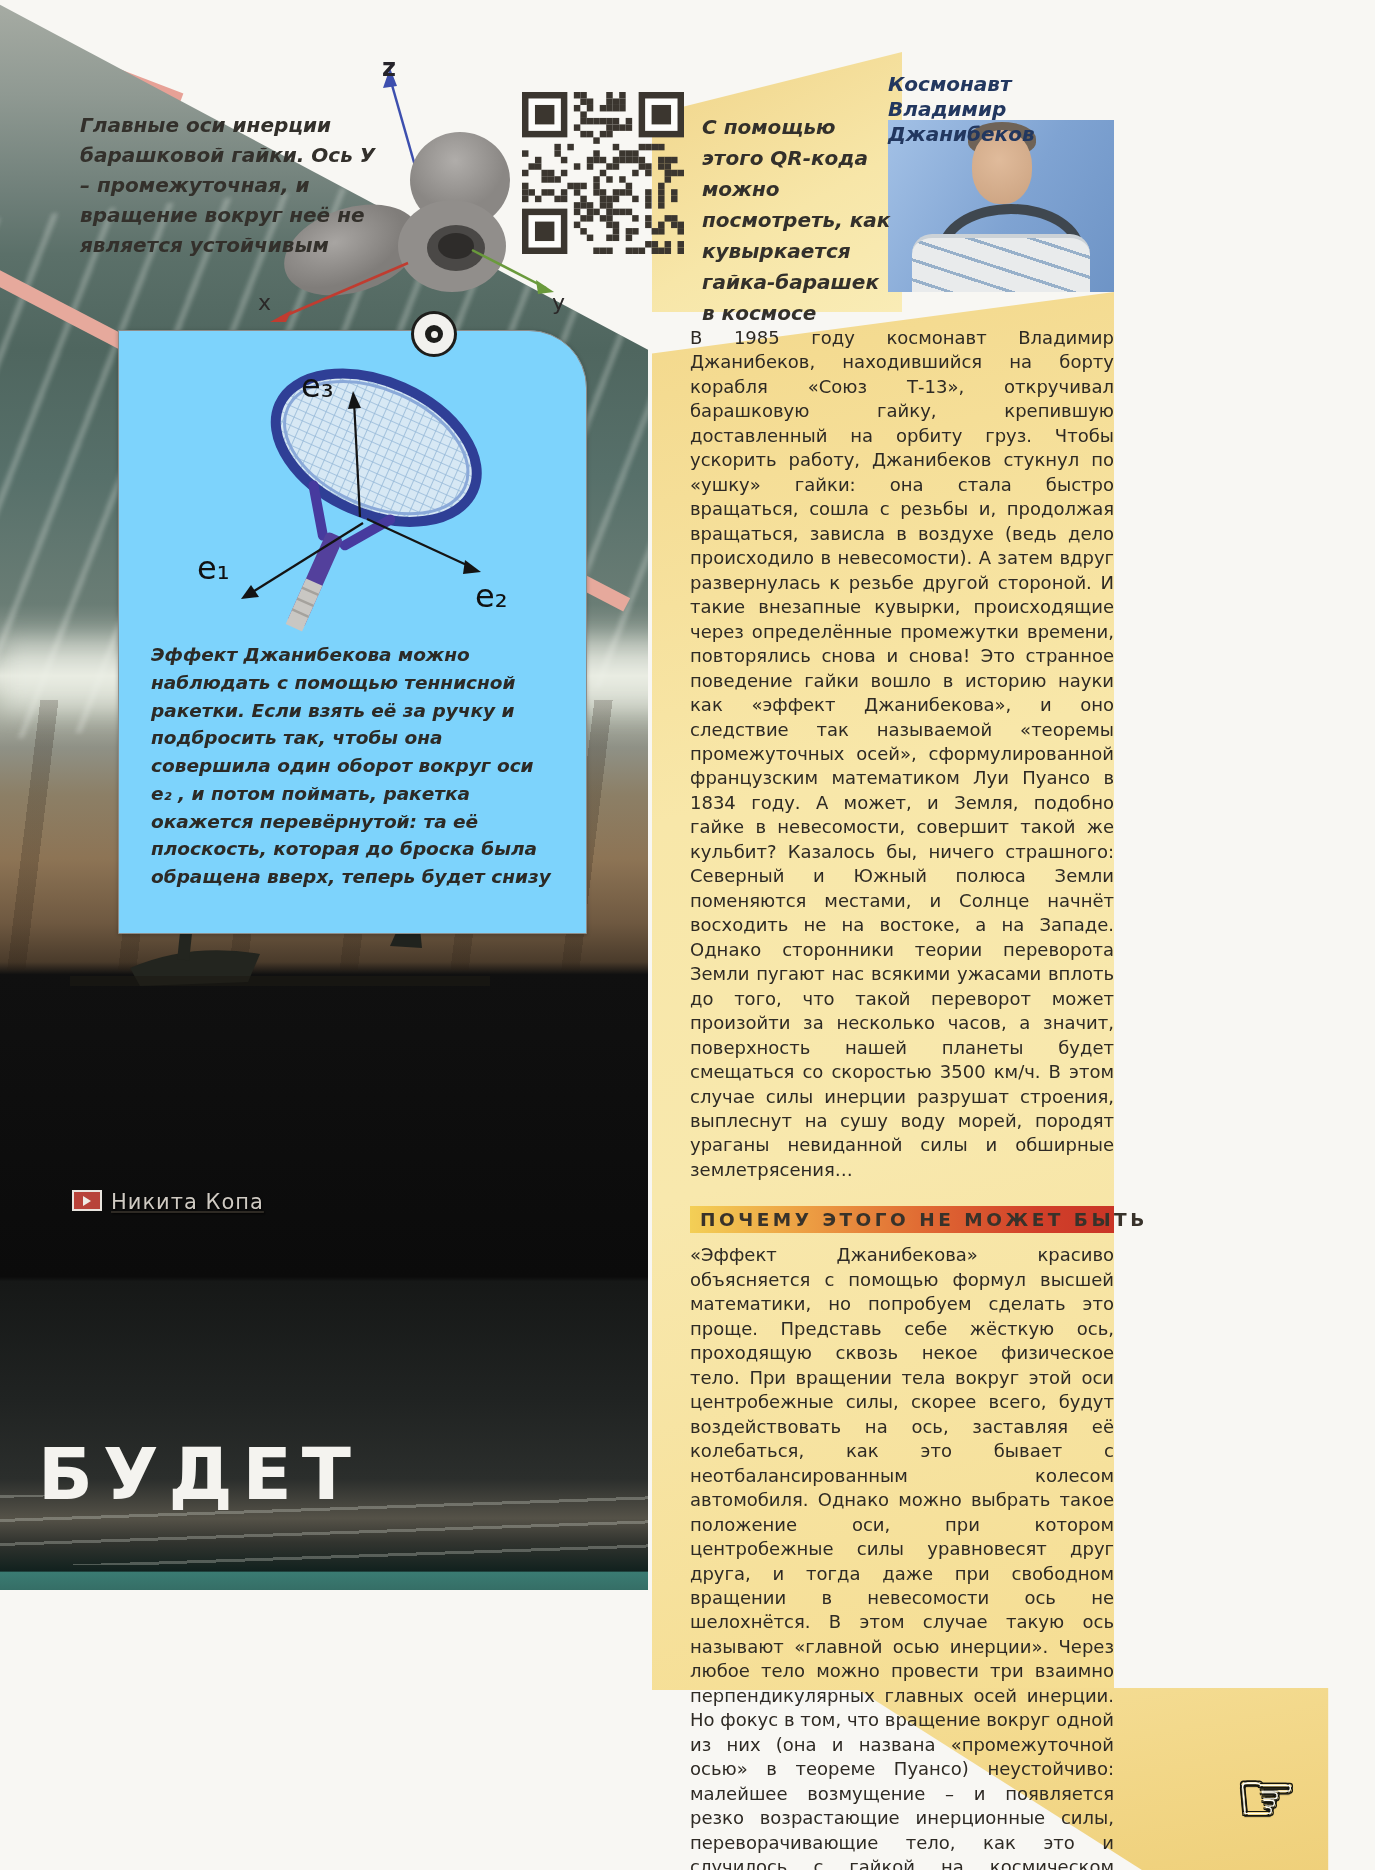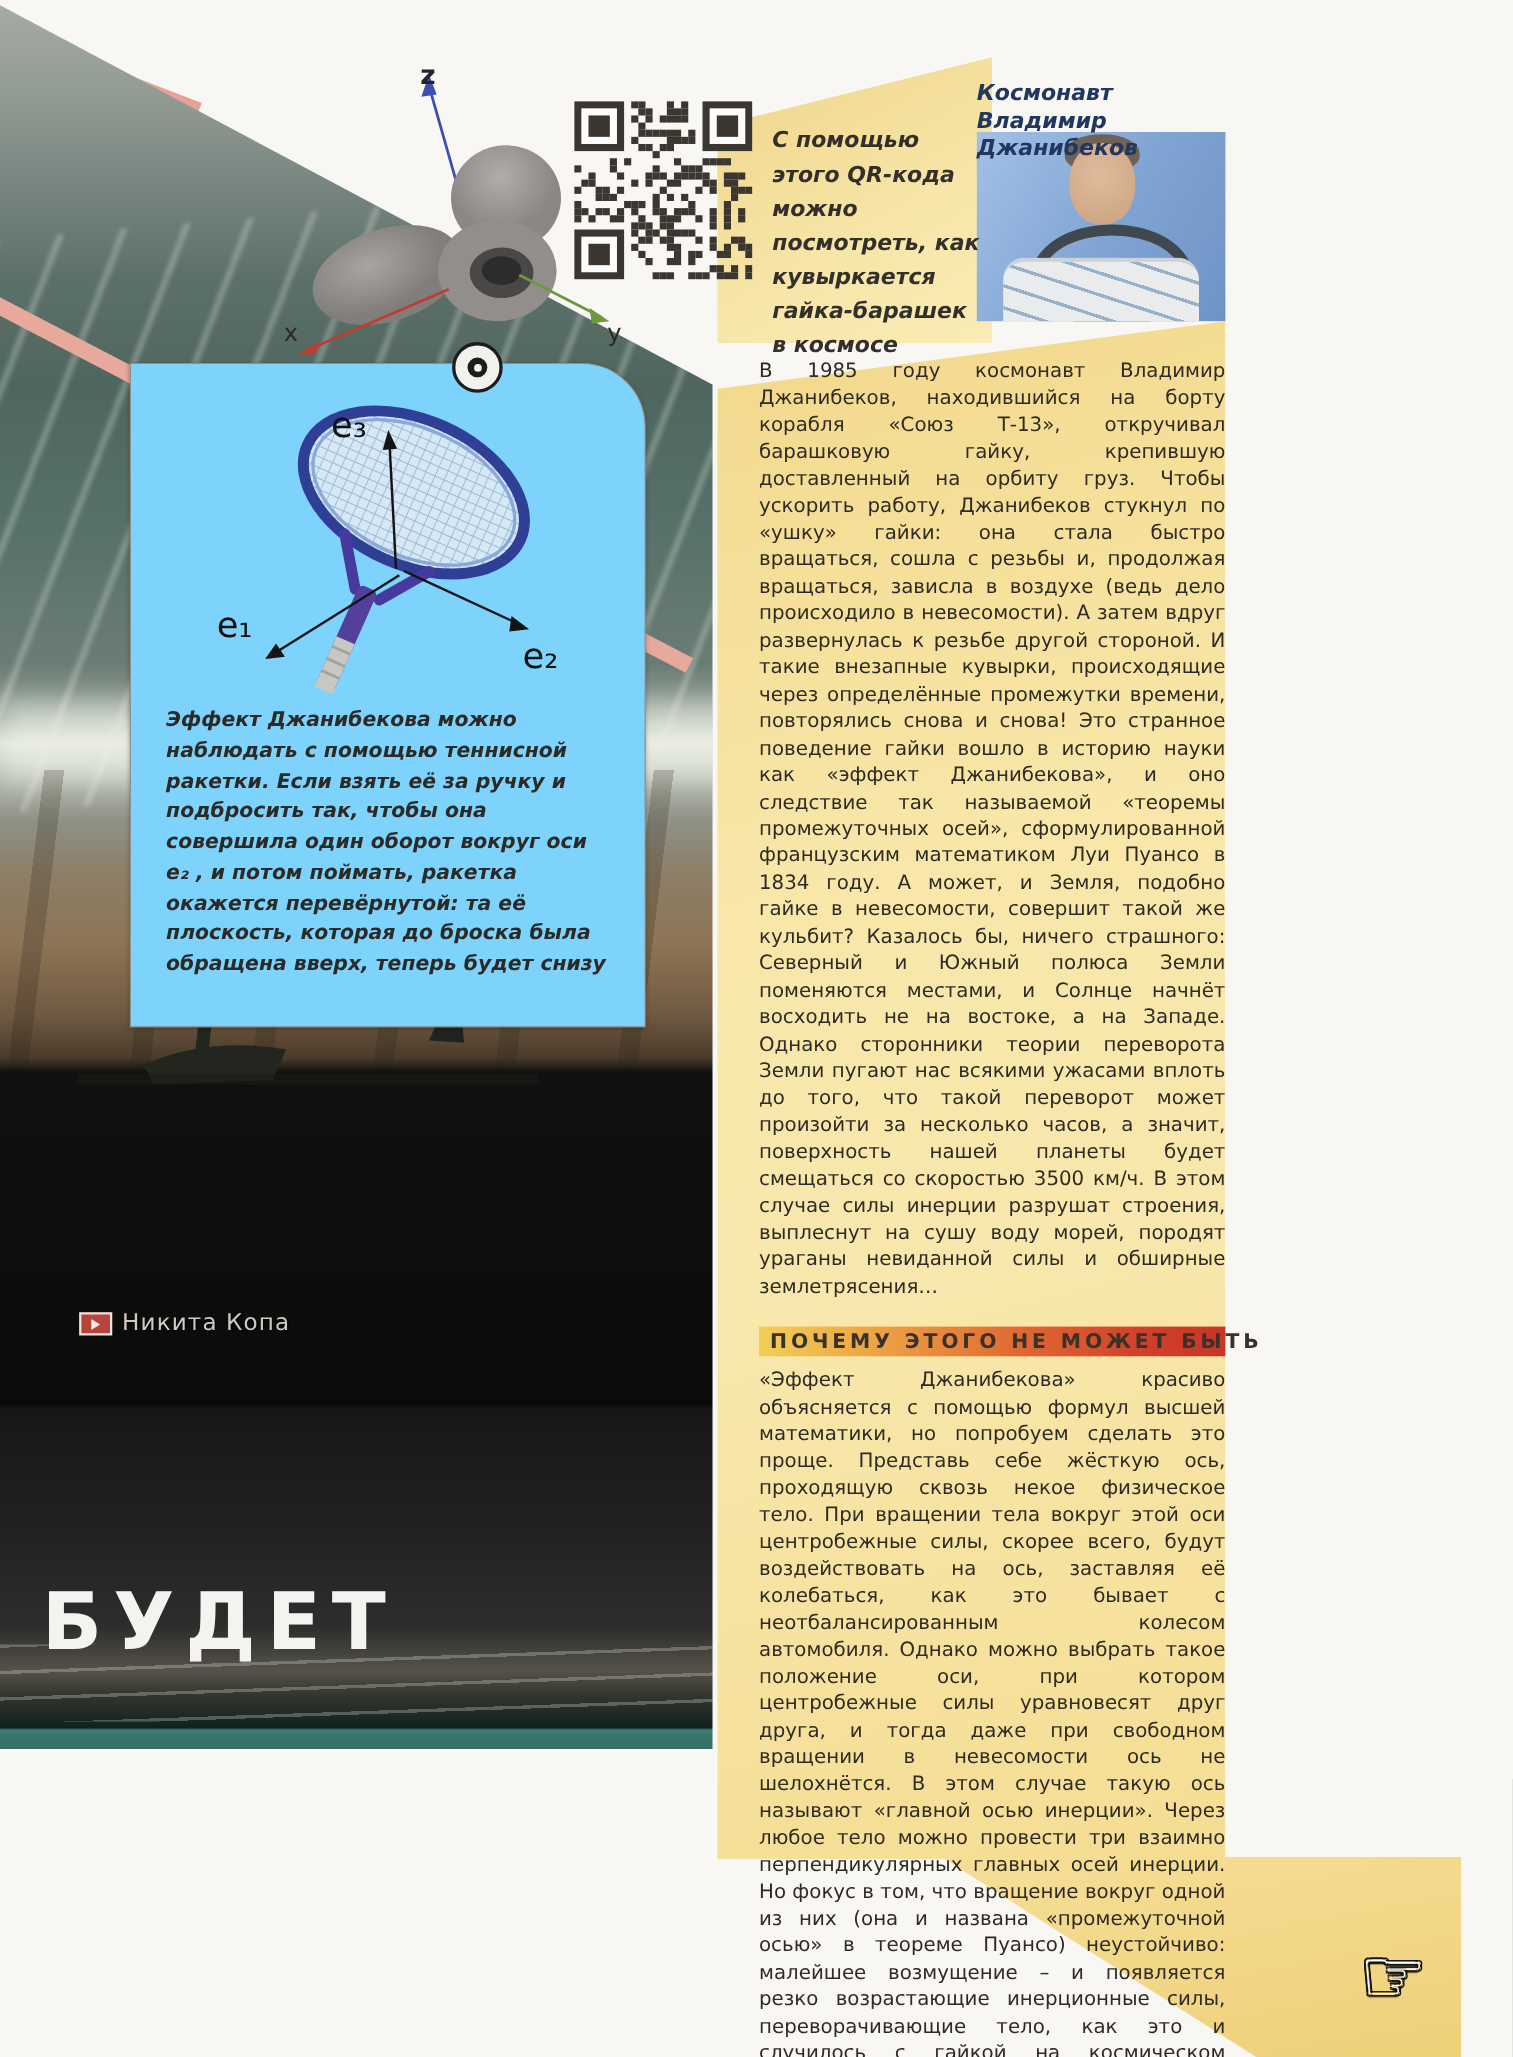--- a/index.html
+++ b/index.html
@@ -61,21 +61,21 @@
     background:repeating-linear-gradient(178deg,rgba(216,220,210,.6) 0 3px,rgba(216,220,210,0) 3px 24px);}
 
   
   #headline-1{left:28px;top:1262px;z-index:4;font-size:150px;font-weight:bold;letter-spacing:22px;
               color:#ece8c2;line-height:1;white-space:nowrap;}
   #headline-colon{color:#7da4d4;letter-spacing:0;}
   #headline-2{left:38px;top:1438px;z-index:4;font-size:72px;font-weight:bold;letter-spacing:10px;
               color:#f4f3ef;line-height:1;white-space:nowrap;}
 
   
-  #credit{left:72px;top:1190px;z-index:4;display:flex;align-items:flex-end;gap:9px;}
+  #credit{left:72px;top:1190px;z-index:4;display:flex;align-items:flex-start;gap:9px;text-decoration:underline;}
   #credit-icon{display:inline-flex;align-items:center;justify-content:center;width:26px;height:17px;
                background:#b8433a;border:2px solid #e9e5df;}
   #credit-icon .tri{width:0;height:0;border-left:8px solid #efece6;border-top:5px solid transparent;border-bottom:5px solid transparent;}
   #credit-text{font-size:21px;letter-spacing:1px;color:#cfcac2;text-shadow:1px 1px 2px rgba(0,0,0,.85);}
 
   
   #inset-panel{left:118px;top:330px;width:467px;z-index:3;background:#7dd3fc;
      border:1.5px solid #8e8c88;border-radius:0 58px 0 0;box-shadow:0 1px 4px rgba(0,0,0,.25);}
   #pin-icon{position:absolute;left:292px;top:-20px;width:40px;height:40px;border-radius:50%;
      background:#f2f1ee;border:3px solid #1d1d1b;display:flex;align-items:center;justify-content:center;}
@@ -106,20 +106,21 @@
      text-shadow:2px 2px 0 #15150f,-2px 2px 0 #15150f,2px -2px 0 #15150f,-2px -2px 0 #15150f,0 3px 1px #15150f;}
 </style>
 </head>
 <body>
 
 <div id="canvas">
 
   <div id="stripe-a" class="abs stripe"></div>
   <div id="stripe-b" class="abs stripe"></div>
 
+  <div id="wingnut-caption" class="abs">Главные оси инерции барашковой гайки. Ось У – промежуточная, и вращение вокруг неё не является устойчивым</div>
   <svg id="wingnut-svg" class="abs" viewBox="0 0 330 268">
     <defs>
       <radialGradient id="ng1" cx="40%" cy="35%">
           <stop offset="0%" stop-color="#a8a5a2"></stop>
           <stop offset="100%" stop-color="#807d7a"></stop>
         </radialGradient>
       <radialGradient id="ng2" cx="45%" cy="30%">
           <stop offset="0%" stop-color="#b0adaa"></stop>
           <stop offset="100%" stop-color="#8a8784"></stop>
         </radialGradient>

